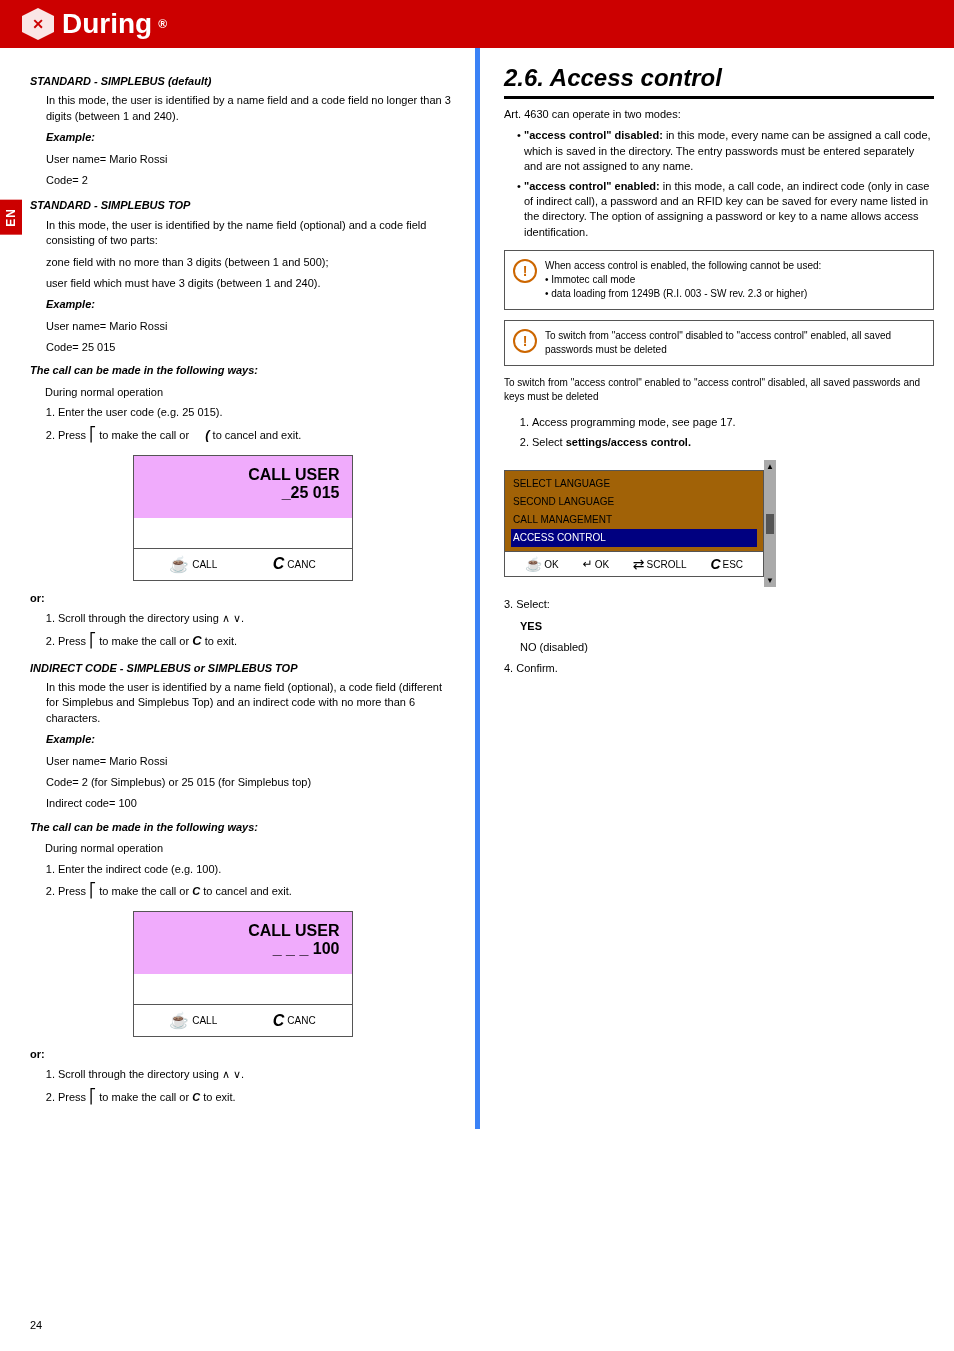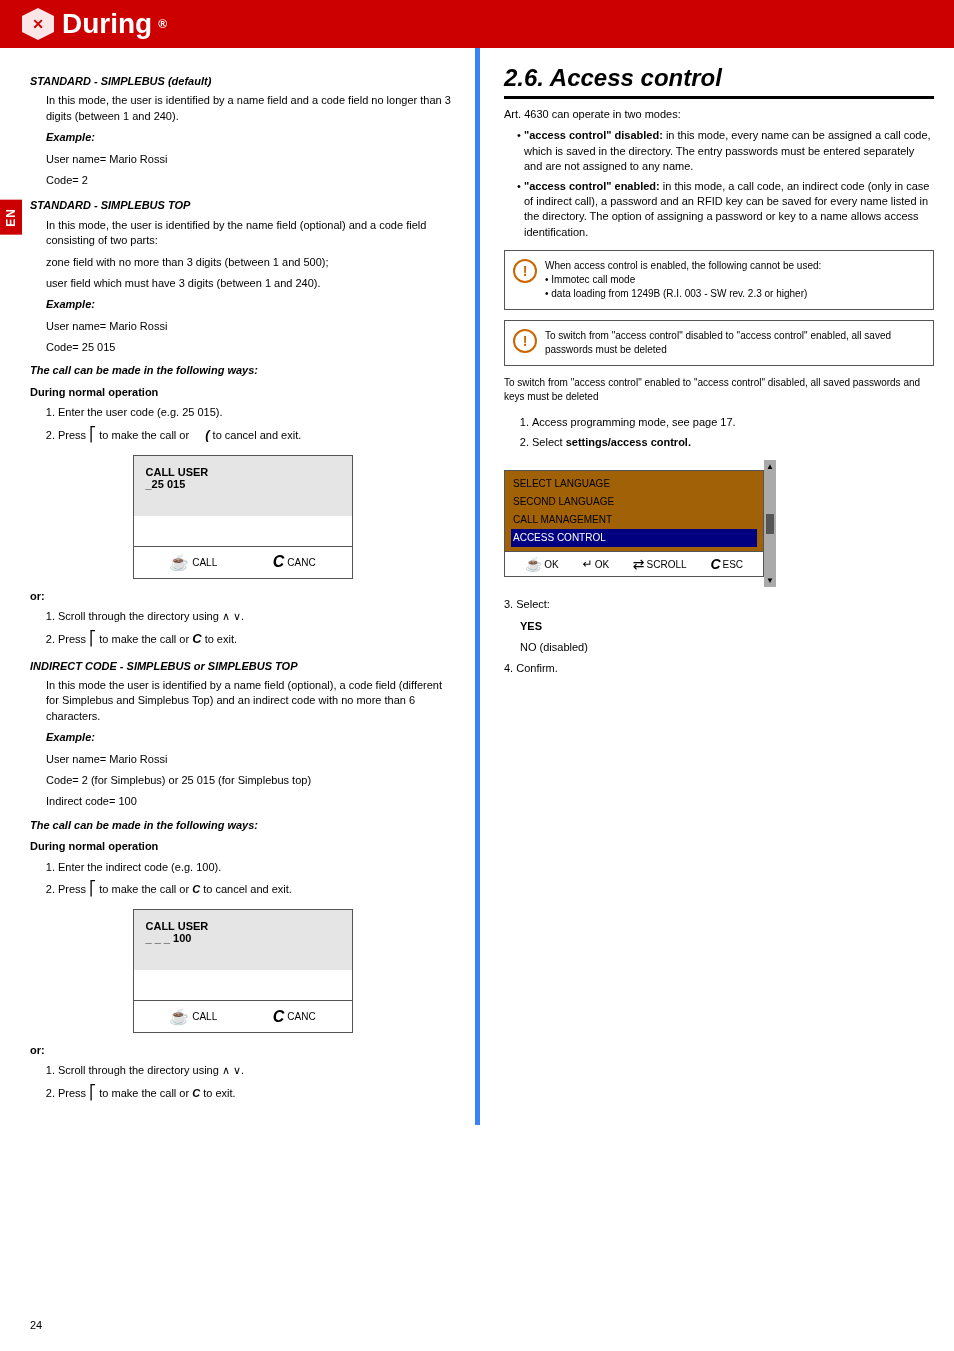--- a/index.html
+++ b/index.html
@@ -80,46 +80,46 @@
 
     .section-heading {
       font-weight: bold;
       font-style: italic;
       font-size: 11px;
       margin-top: 10px;
       margin-bottom: 4px;
     }
 
     .sub-heading {
-      font-weight: bold;
+      font-weight: normal;
       font-size: 11px;
       margin-bottom: 4px;
-      margin-left: 0;
+      margin-left: 15px;
     }
 
     .indented { margin-left: 16px; }
 
     ol { margin-left: 28px; margin-bottom: 6px; }
     ol li { margin-bottom: 3px; line-height: 1.5; }
     ul { margin-left: 20px; margin-bottom: 6px; }
     ul li { margin-bottom: 4px; line-height: 1.4; }
     ul li::marker { content: "• "; }
 
     
     .display-box {
       border: 1px solid #555;
       width: 220px;
       margin: 10px auto;
       background: #fff;
     }
     .display-screen {
-      background: #e5e5e5;
+      background: #f0abfc;
       padding: 10px 12px 16px 12px;
-      text-align: left;
-      font-size: 11px;
+      text-align: right;
+      font-size: 16px;
       font-weight: bold;
       min-height: 60px;
     }
     .display-buttons {
       display: flex;
       justify-content: space-around;
       align-items: center;
       padding: 6px 8px;
       border-top: 1px solid #555;
     }

